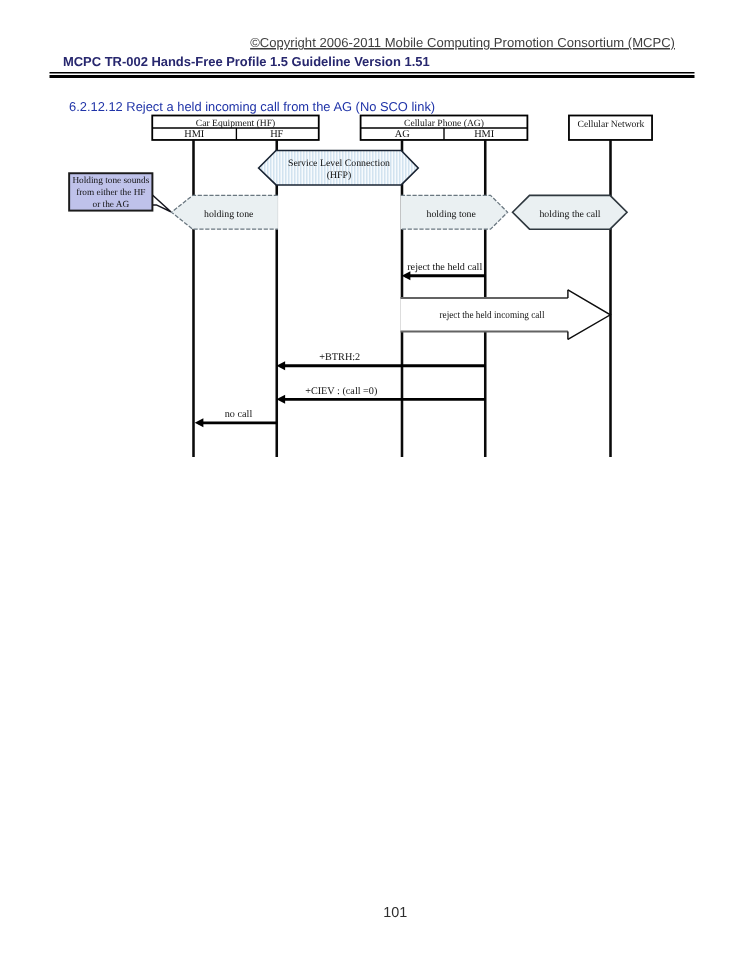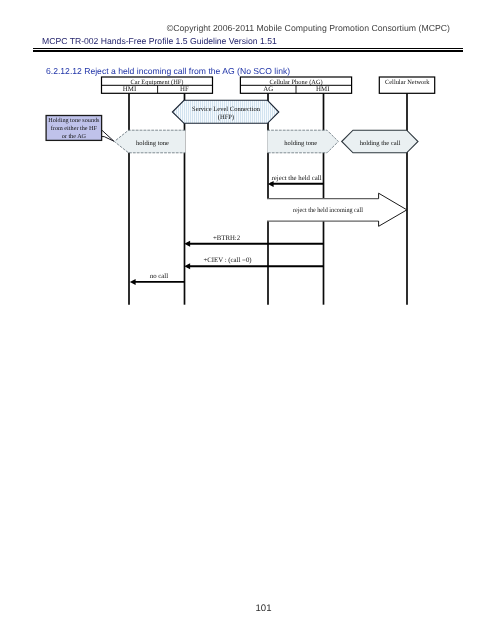--- a/index.html
+++ b/index.html
@@ -1,19 +1,19 @@
 <!DOCTYPE html>
 <html><head>
 <meta charset="utf-8">
 <style>
   html,body{margin:0;padding:0;}
   body{width:495px;height:640px;background:#ffffff;font-family:"Liberation Sans",sans-serif;position:relative;overflow:hidden;-webkit-font-smoothing:antialiased;text-rendering:geometricPrecision;}
   .page{position:absolute;inset:0;will-change:transform;transform:translateZ(0);}
-  #copyright{position:absolute;left:0;top:23px;width:450px;text-align:right;font-size:8.7px;color:#3f3f3f;letter-spacing:0.02px;}
-  #docheader{position:absolute;left:42px;top:36px;font-size:8.65px;font-weight:normal;color:#27276e;}
+  #copyright{position:absolute;left:0;top:23px;width:450px;text-align:right;font-size:8.7px;color:#3f3f3f;letter-spacing:0.02px;text-decoration:underline;}
+  #docheader{position:absolute;left:42px;top:36px;font-size:8.65px;font-weight:bold;color:#27276e;}
   .rule1{position:absolute;left:33px;top:48px;width:430px;height:1px;background:#000;}
   .rule2{position:absolute;left:33px;top:50px;width:430px;height:2px;background:#000;}
   #section-title{position:absolute;left:46px;top:66px;font-size:8.6px;font-weight:normal;color:#2034a8;}
   #pagenum{position:absolute;left:0;top:603px;width:495px;text-align:center;font-size:9.6px;color:#2e2e2e;padding-left:16px;}
   svg#diagram{position:absolute;left:0;top:0;}
   text{paint-order:stroke;}
   .actor-title{font-family:"Liberation Serif",serif;font-size:6.4px;fill:#111;text-anchor:middle;}
   .actor-sub{font-family:"Liberation Serif",serif;font-size:6.9px;fill:#111;text-anchor:middle;}
   .state-label{font-family:"Liberation Serif",serif;font-size:6.55px;fill:#111;text-anchor:middle;}
   .callout-text{font-family:"Liberation Serif",serif;font-size:6.2px;fill:#111;text-anchor:middle;}

